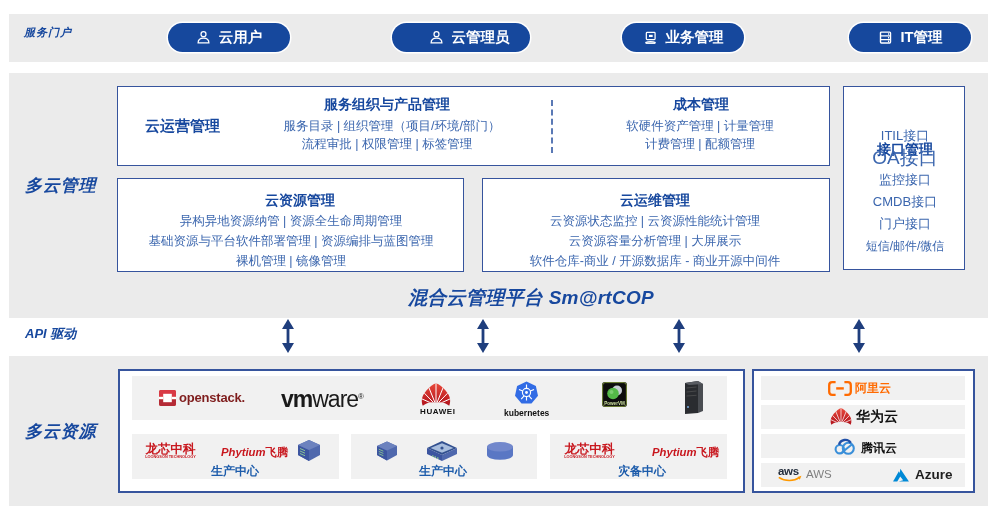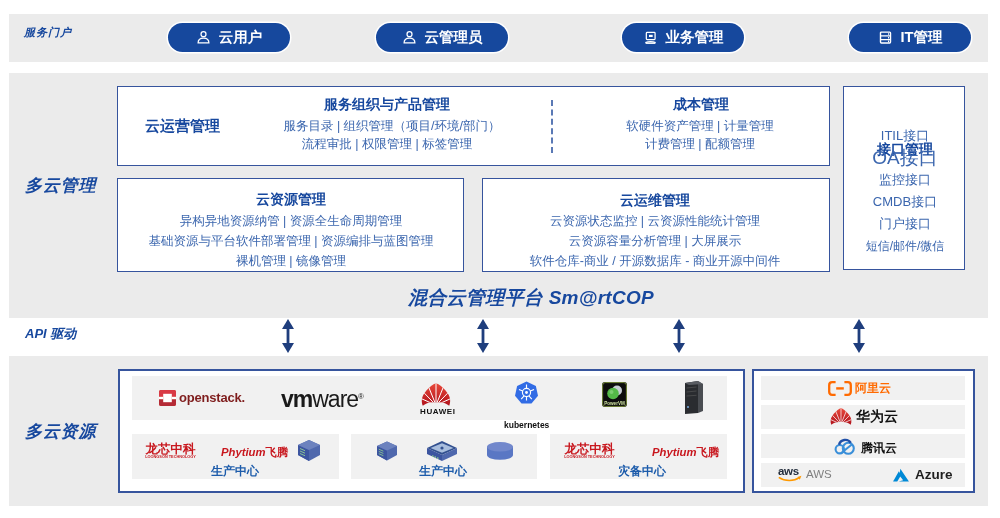--- a/index.html
+++ b/index.html
@@ -23,21 +23,21 @@
 
 <div class="band" style="top:14px;height:48px;"></div>
 <div class="lbl" style="left:24px;top:25px;font-size:11px;letter-spacing:1px;">服务门户</div>
 
 <div class="pill" style="left:168px;width:122px;">
   <svg width="15" height="15" viewBox="0 0 18 18" fill="none" stroke="#fff" stroke-width="1.5">
     <circle cx="9" cy="5" r="3"></circle>
       <path d="M2.5 15.5 C2.5 11.4 5.4 9.6 9 9.6 C12.6 9.6 15.5 11.4 15.5 15.5 Z"></path>
   </svg>云用户
 </div>
-<div class="pill" style="left:376px;width:132px;">
+<div class="pill" style="left:392px;width:122px;padding-left:16px;">
   <svg width="15" height="15" viewBox="0 0 18 18" fill="none" stroke="#fff" stroke-width="1.5">
     <circle cx="9" cy="5" r="3"></circle>
       <path d="M2.5 15.5 C2.5 11.4 5.4 9.6 9 9.6 C12.6 9.6 15.5 11.4 15.5 15.5 Z"></path>
   </svg>云管理员
 </div>
 <div class="pill" style="left:622px;width:122px;">
   <svg width="15" height="15" viewBox="0 0 18 18" fill="none" stroke="#fff" stroke-width="1.5">
     <rect x="4" y="2.8" width="10.5" height="8.8" rx="1"></rect>
     <rect x="7.2" y="5.8" width="4.4" height="2.6" fill="#fff" stroke="none"></rect>
     <path d="M2.8 15.2 Q9 12.6 15.2 15.2"></path>
@@ -59,21 +59,21 @@
 <div class="bh" style="position:absolute;left:145px;top:117px;font-size:15px;">云运营管理</div>
 <div class="bh cpos" style="left:387px;top:95px;">服务组织与产品管理</div>
 <div class="bt cpos" style="left:392px;top:117px;">服务目录 | 组织管理（项目/环境/部门）</div>
 <div class="bt cpos" style="left:387px;top:135px;">流程审批 | 权限管理 | 标签管理</div>
 <div style="position:absolute;left:551px;top:100px;height:53px;border-left:2px dashed #5a79b5;"></div>
 <div class="bh cpos" style="left:701px;top:95px;">成本管理</div>
 <div class="bt cpos" style="left:700px;top:117px;">软硬件资产管理 | 计量管理</div>
 <div class="bt cpos" style="left:700px;top:135px;">计费管理 | 配额管理</div>
 
 <div class="box" style="left:117px;top:178px;width:347px;height:94px;"></div>
-<div class="bh cpos" style="left:291px;top:191px;font-family:Liberation Mono, monospace;">云资源管理</div>
+<div class="bh cpos" style="left:300px;top:191px;">云资源管理</div>
 <div class="bt cpos" style="left:291px;top:211.5px;">异构异地资源纳管 | 资源全生命周期管理</div>
 <div class="bt cpos" style="left:291px;top:231.5px;">基础资源与平台软件部署管理 | 资源编排与蓝图管理</div>
 <div class="bt cpos" style="left:291px;top:252px;">裸机管理 | 镜像管理</div>
 
 <div class="box" style="left:482px;top:178px;width:348px;height:94px;"></div>
 <div class="bh cpos" style="left:655px;top:191px;">云运维管理</div>
 <div class="bt cpos" style="left:655px;top:211.5px;">云资源状态监控 | 云资源性能统计管理</div>
 <div class="bt cpos" style="left:655px;top:231.5px;">云资源容量分析管理 | 大屏展示</div>
 <div class="bt cpos" style="left:655px;top:252px;">软件仓库-商业 / 开源数据库 - 商业开源中间件</div>
 
@@ -165,21 +165,21 @@
 
 <div style="position:absolute;left:504px;top:381px;width:45px;text-align:center;">
   <svg width="23" height="23" viewBox="0 0 26 26" style="display:block;margin:0 auto;">
     <polygon points="13,0.5 23.6,5.6 26,16.6 18.6,25.5 7.4,25.5 0,16.6 2.4,5.6" fill="#326ce5"></polygon>
     <g stroke="#fff" stroke-width="1.3" fill="none">
       <circle cx="13" cy="13" r="4.6"></circle>
       <path d="M13 4 V8.4 M13 17.6 V22 M4.5 9.5 L8.7 11.4 M21.5 9.5 L17.3 11.4 M7 20.5 L10.3 16.8 M19 20.5 L15.7 16.8"></path>
     </g>
     <circle cx="13" cy="13" r="1.6" fill="#fff"></circle>
   </svg>
-  <div style="font-size:8.5px;font-weight:bold;color:#111;margin-top:16px;">kubernetes</div>
+  <div style="font-size:8.5px;font-weight:bold;color:#111;margin-top:4px;">kubernetes</div>
 </div>
 
 <div style="position:absolute;left:602px;top:382px;">
   <svg width="25" height="25" viewBox="0 0 25 25">
     <rect x="0" y="0" width="25" height="25" rx="3" fill="#0d0d0d"></rect>
     <rect x="0.6" y="0.6" width="23.8" height="23.8" rx="2.6" fill="none" stroke="#9ab648" stroke-width="0.8" opacity="0.9"></rect>
     <circle cx="15" cy="8.5" r="5" fill="#c7cdd4"></circle>
     <circle cx="11" cy="11.5" r="5.8" fill="#54b948"></circle>
     <circle cx="9.5" cy="10" r="2" fill="#8fd684" opacity="0.7"></circle>
     <text x="12.5" y="22.5" font-size="4.6" fill="#cfe3a0" text-anchor="middle" font-weight="bold" font-family="Liberation Sans">PowerVM</text>

